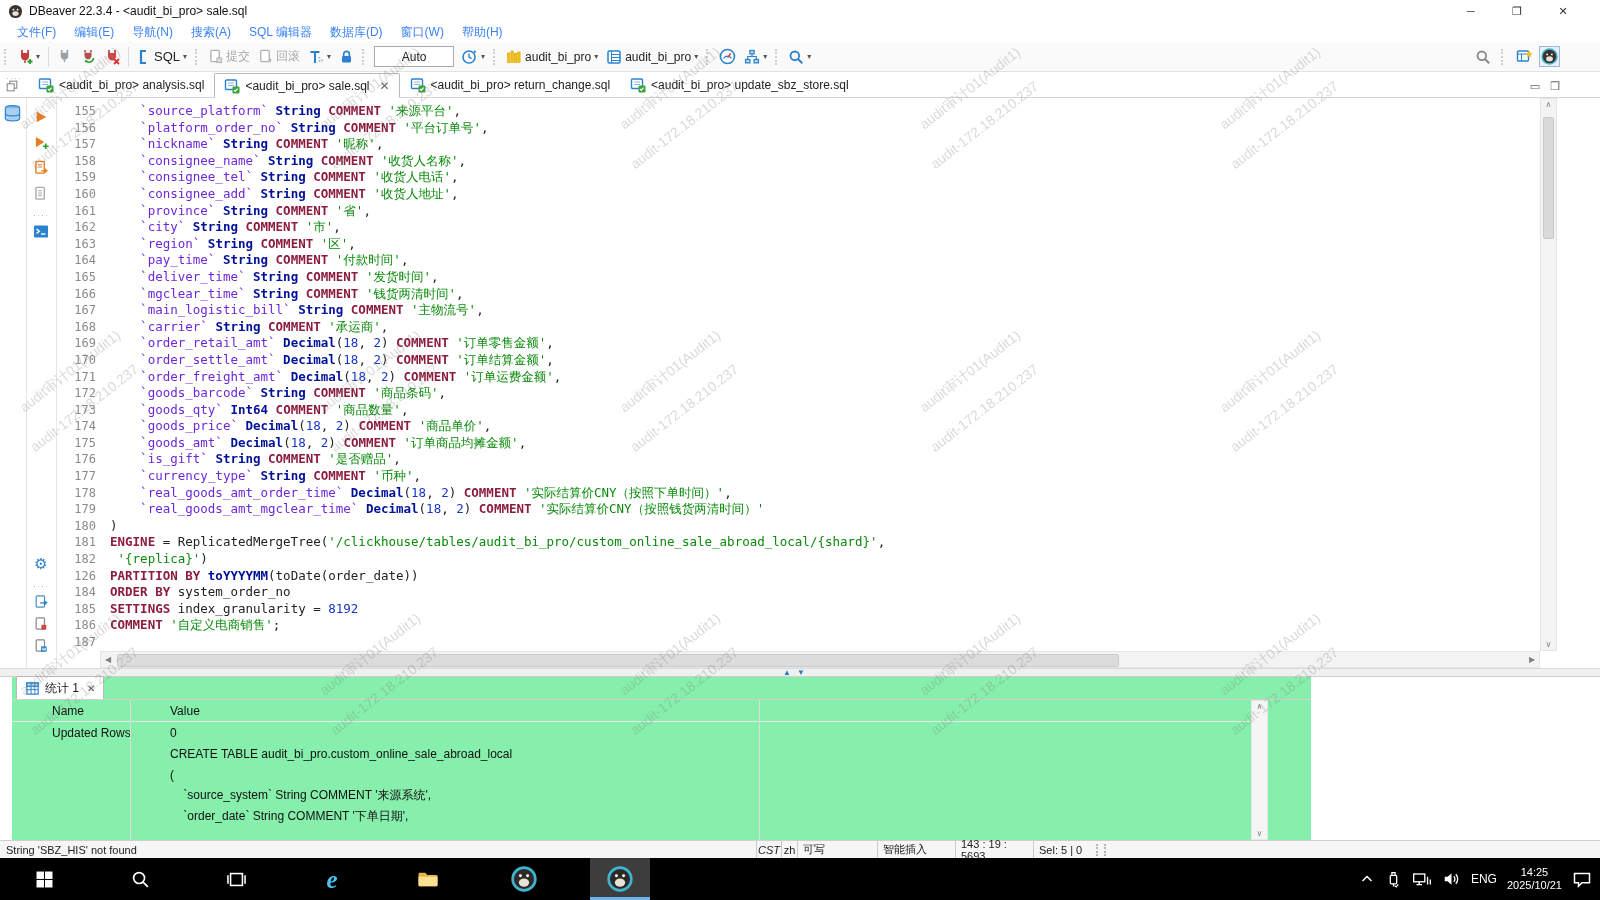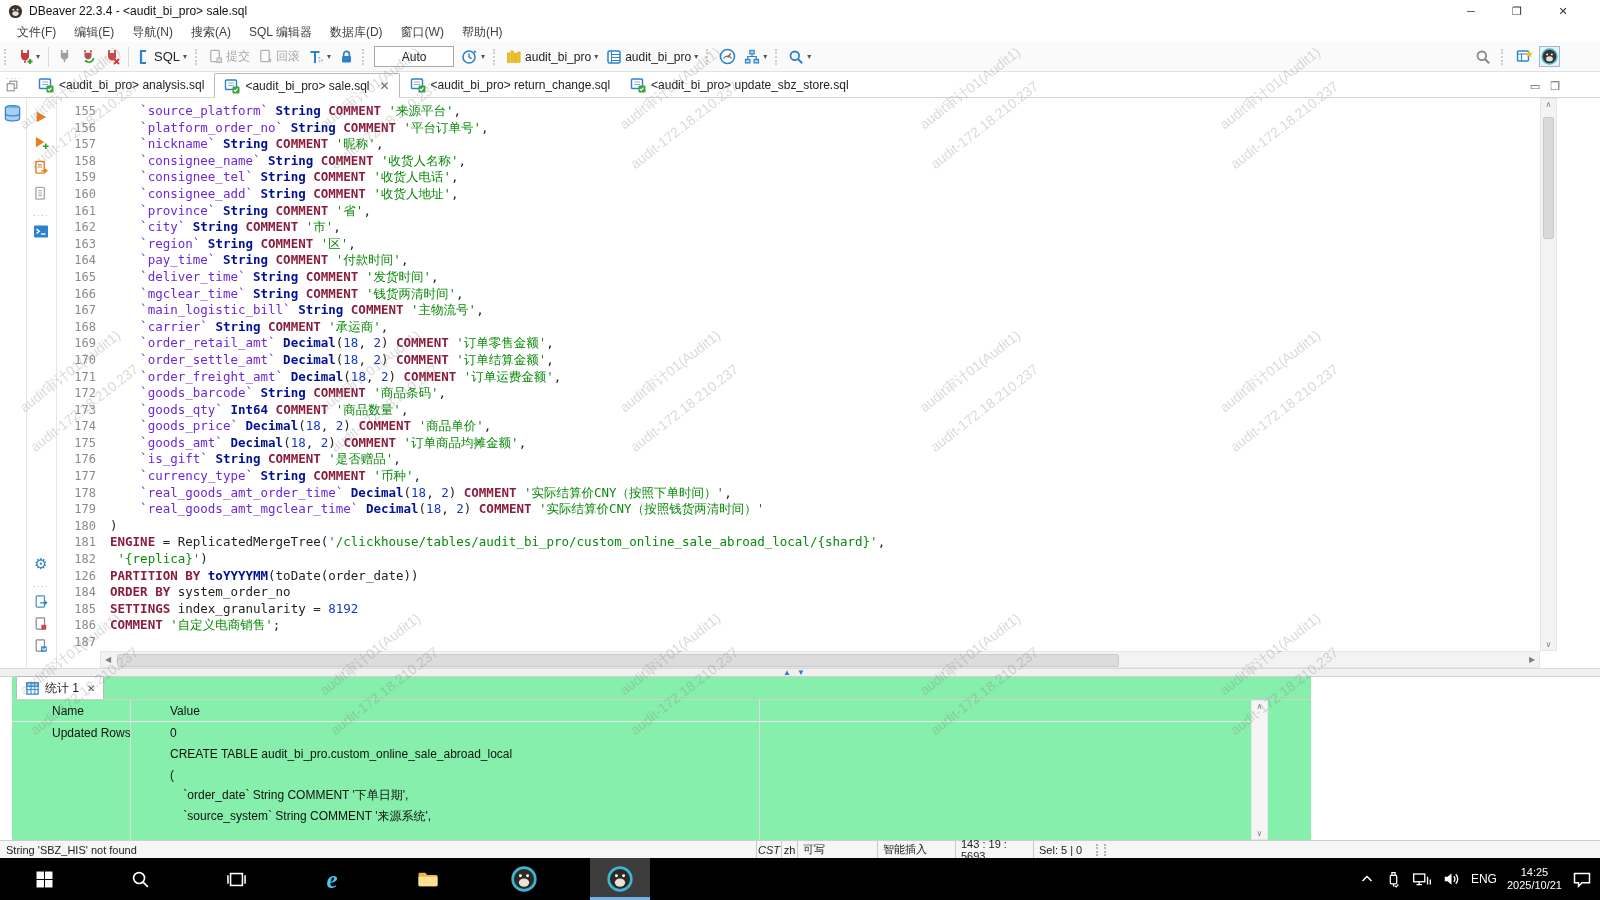--- a/index.html
+++ b/index.html
@@ -9,21 +9,21 @@
 
   
   #titlebar{position:absolute;left:0;top:0;width:1600px;height:22px;background:#fff;display:flex;align-items:center;}
   #titlebar .appicon{margin:0 6px 0 8px;}
   #titlebar .title{font-size:12px;color:#111;}
   #wincontrols{position:absolute;right:14px;top:0;height:22px;display:flex;}
   .wc{width:46px;height:22px;display:flex;align-items:center;justify-content:center;font-size:11px;color:#333;}
 
   
   #menubar{position:absolute;left:0;top:22px;width:1600px;height:20px;background:#fff;display:flex;align-items:center;padding-left:8px;}
-  .menu-item{padding:0 9px;font-size:12px;color:#404040;}
+  .menu-item{padding:0 9px;font-size:12px;color:#3b82f6;}
 
   
   #toolbar{position:absolute;left:0;top:42px;width:1600px;height:30px;background:#fafafa;border-bottom:1px solid #e2e2e2;display:flex;align-items:center;box-sizing:border-box;}
   .tbtn{height:24px;display:flex;align-items:center;padding:0 3px;margin:0 1px;gap:3px;font-size:12px;color:#222;}
   .tbtn.dis{color:#a8a8a8;}
   .tsep{width:1px;height:20px;background:#dadada;margin:0 4px;flex:none;}
   .tgrip{width:3px;height:16px;border-left:2px dotted #cfcfcf;margin:0 4px;flex:none;}
   .caret{font-size:8px;color:#555;}
   .auto-box{width:78px;height:19px;border:1px solid #a9a9a9;background:#fff;display:flex;align-items:center;justify-content:center;font-size:12px;margin:0 3px;}
   #toolbar-right{position:absolute;right:40px;top:0;height:29px;display:flex;align-items:center;gap:6px;}
@@ -486,25 +486,25 @@
           <div class="rrow">
             <div class="cname"></div>
             <div class="cval">CREATE TABLE audit_bi_pro.custom_online_sale_abroad_local</div>
           </div>
           <div class="rrow">
             <div class="cname"></div>
             <div class="cval">(</div>
           </div>
           <div class="rrow">
             <div class="cname"></div>
-            <div class="cval">    `order_date` String COMMENT '下单日期',</div>
+            <div class="cval">    `source_system` String COMMENT '来源系统',</div>
           </div>
           <div class="rrow">
             <div class="cname"></div>
-            <div class="cval">    `source_system` String COMMENT '来源系统',</div>
+            <div class="cval">    `order_date` String COMMENT '下单日期',</div>
           </div>
         </div>
     </div>
     <div id="pvscroll">
       <span class="sarrow" style="top:1px;">∧</span>
       <span class="sarrow" style="bottom:1px;">∨</span>
     </div>
   </div>
 
   <div id="statusbar">

